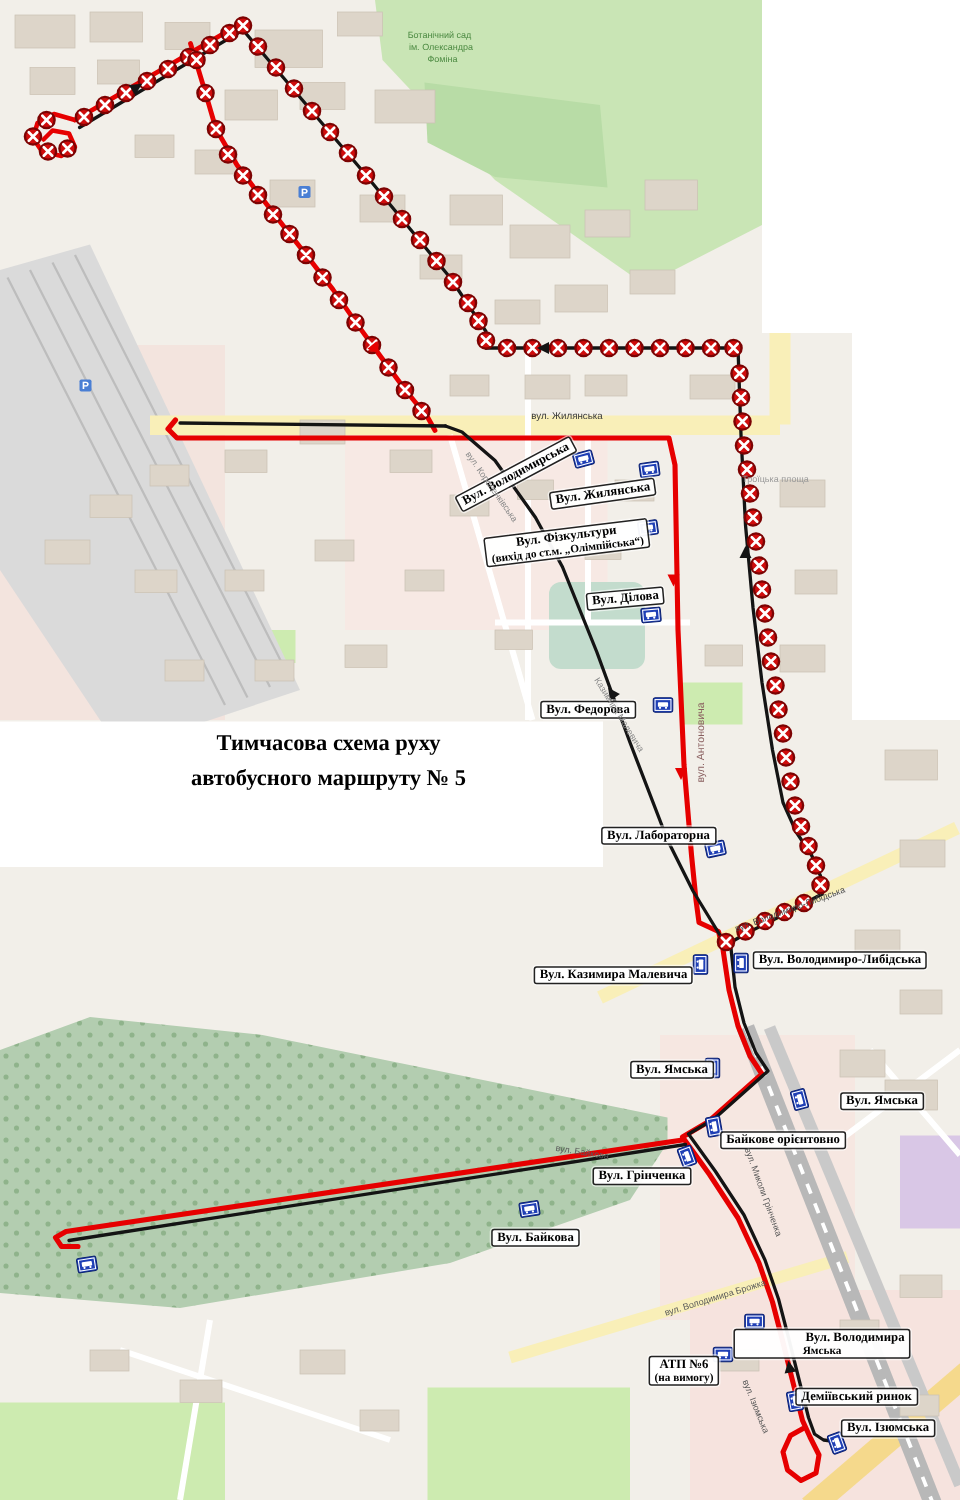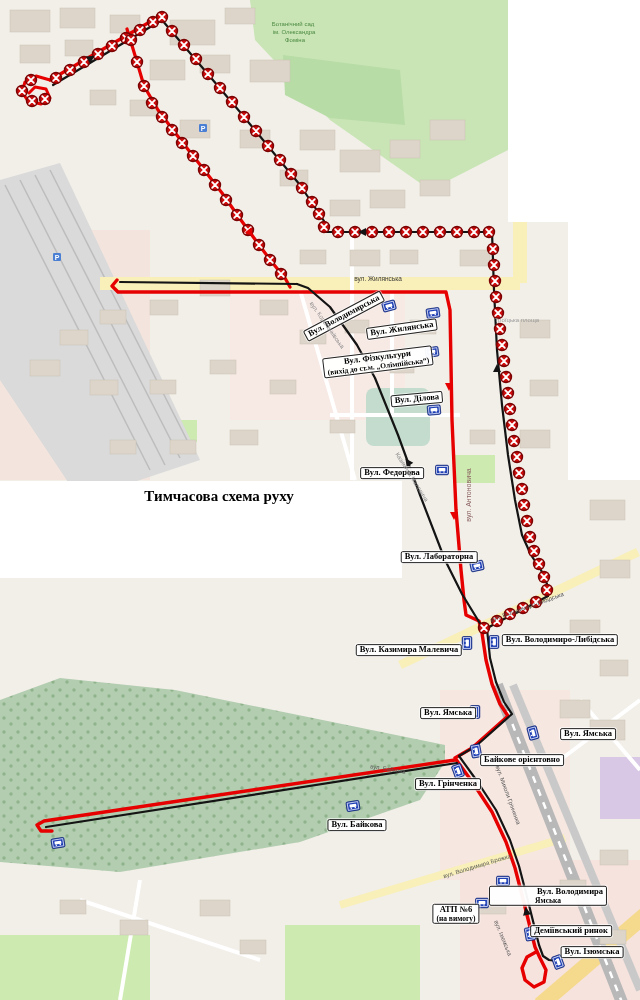--- a/index.html
+++ b/index.html
@@ -659,21 +659,21 @@
       </div>
       <div class="lbl" style="left: 448px; top: 713px; transform: translate(-50%, -50%) rotate(0deg);">
         <span style="display: block;">Вул. Ямська</span>
       </div>
       <div class="lbl" style="left: 588px; top: 734px; transform: translate(-50%, -50%) rotate(0deg);">
         <span style="display: block;">Вул. Ямська</span>
       </div>
       <div class="lbl" style="left: 522px; top: 760px; transform: translate(-50%, -50%) rotate(0deg);">
         <span style="display: block;">Байкове орієнтовно</span>
       </div>
-      <div class="lbl" style="left: 448px; top: 784px; transform: translate(-50%, -50%) rotate(0deg);">
+      <div class="lbl" style="left: 428px; top: 784px; transform: translate(-50%, -50%) rotate(0deg);">
         <span style="display: block;">Вул. Грінченка</span>
       </div>
       <div class="lbl" style="left: 357px; top: 825px; transform: translate(-50%, -50%) rotate(0deg);">
         <span style="display: block;">Вул. Байкова</span>
       </div>
       <div class="lbl" style="left: 548px; top: 896px; transform: translate(-50%, -50%) rotate(0deg);">
         <span style="display: block; margin-left: 44px;">Вул. Володимира</span>
         <span class="sub">Ямська</span>
       </div>
       <div class="lbl" style="left: 456px; top: 914px; transform: translate(-50%, -50%) rotate(0deg);">
@@ -696,14 +696,15 @@
       <div class="map-text" style="left: 477px; top: 866px; font-size: 6px; color: rgb(90, 90, 90); transform: translate(-50%, -50%) rotate(-17deg);">вул. Володимира Брожка</div>
       <div class="map-text" style="left: 503px; top: 938px; font-size: 6px; color: rgb(90, 90, 90); transform: translate(-50%, -50%) rotate(68deg);">вул. Ізюмська</div>
       <div class="map-text" style="left: 293px; top: 24px; font-size: 6px; color: rgb(76, 138, 66); transform: translate(-50%, -50%) rotate(0deg);">Ботанічний сад</div>
       <div class="map-text" style="left: 294px; top: 32px; font-size: 6px; color: rgb(76, 138, 66); transform: translate(-50%, -50%) rotate(0deg);">ім. Олександра</div>
       <div class="map-text" style="left: 295px; top: 40px; font-size: 6px; color: rgb(76, 138, 66); transform: translate(-50%, -50%) rotate(0deg);">Фоміна</div>
       <div class="map-text" style="left: 517px; top: 320px; font-size: 6px; color: rgb(154, 154, 154); transform: translate(-50%, -50%) rotate(0deg);">Троїцька площа</div>
     </div>
 
   <div class="title-block">
     <div>Тимчасова схема руху</div>
+    <div>автобусного маршруту № 5</div>
   </div>
 </div>
 
 </body></html>

